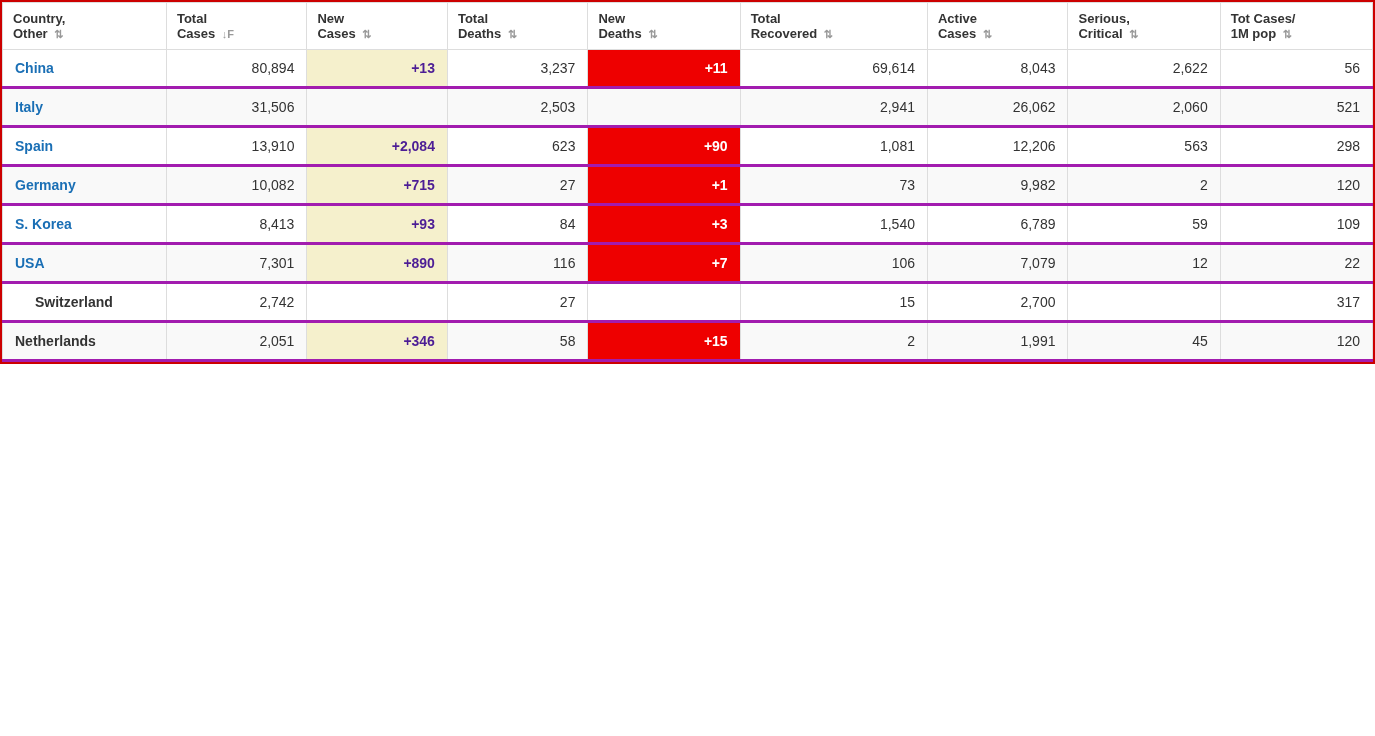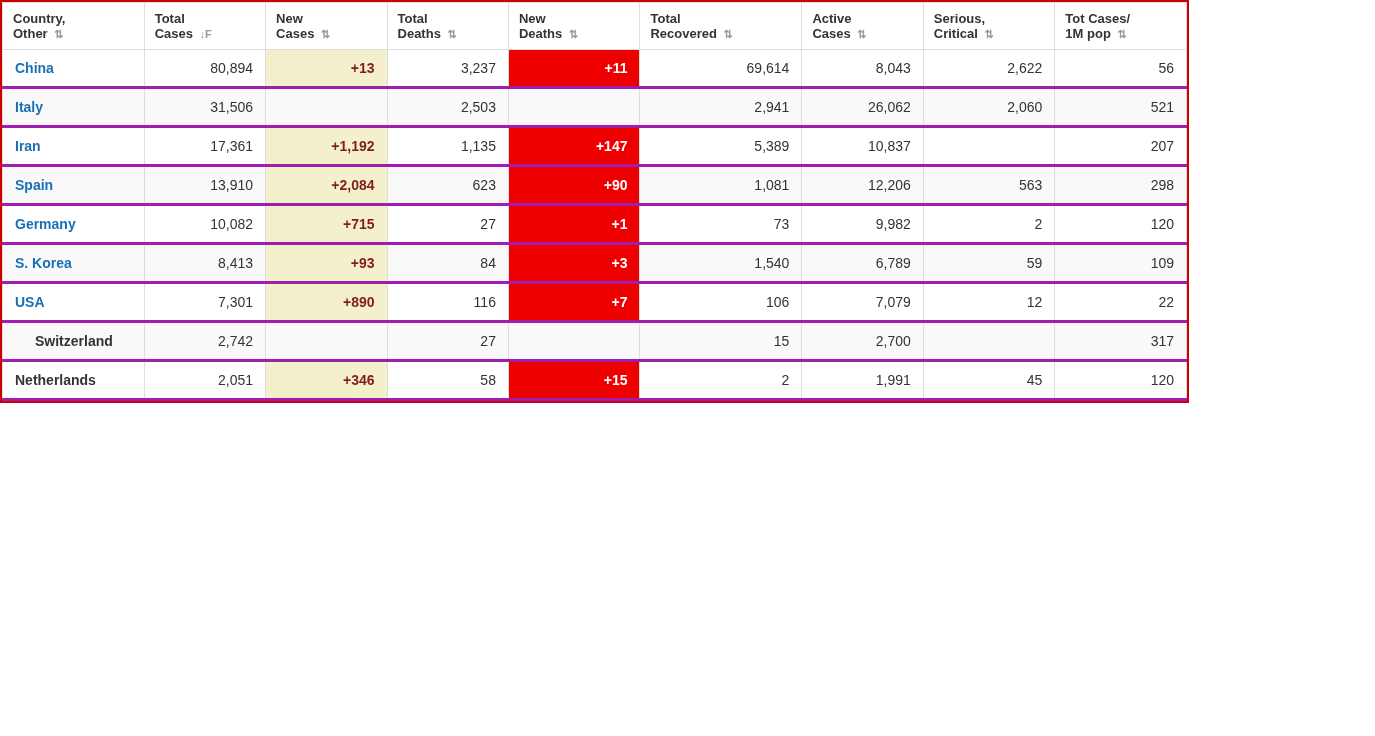--- a/index.html
+++ b/index.html
@@ -2,21 +2,21 @@
 <html><head>
   <meta charset="utf-8">
   <style>
     * { box-sizing: border-box; margin: 0; padding: 0; }
     body {
       font-family: Arial, sans-serif;
       font-size: 14px;
       background: #fff;
     }
     .table-container {
-      width: 1189px;
+      width: 1375px;
       border: 2px solid #cc0000;
       overflow: hidden;
     }
     table {
       width: 100%;
       border-collapse: collapse;
     }
     thead tr {
       background: #fff;
     }
@@ -54,21 +54,21 @@
     tbody td:first-child {
       text-align: left;
     }
     tbody td a {
       color: #1a6fb5;
       text-decoration: none;
       font-weight: bold;
     }
     .new-cases-highlight {
       background-color: #f5f0cc !important;
-      color: #7f1d1d;
+      color: #4c1d95;
       font-weight: bold;
       margin-left: 16px;
     }
     .new-deaths-red {
       background-color: #ee0000 !important;
       color: #fff !important;
       font-weight: bold;
       margin-left: 42px;
     }
     .country-col { width: 140px; }
@@ -134,31 +134,20 @@
           <td>31,506</td>
           <td></td>
           <td>2,503</td>
           <td></td>
           <td>2,941</td>
           <td>26,062</td>
           <td>2,060</td>
           <td>521</td>
         </tr>
         <tr>
-          <td><a href="#">Iran</a></td>
-          <td>17,361</td>
-          <td class="new-cases-highlight">+1,192</td>
-          <td>1,135</td>
-          <td class="new-deaths-red">+147</td>
-          <td>5,389</td>
-          <td>10,837</td>
-          <td></td>
-          <td>207</td>
-        </tr>
-        <tr>
           <td><a href="#">Spain</a></td>
           <td>13,910</td>
           <td class="new-cases-highlight">+2,084</td>
           <td>623</td>
           <td class="new-deaths-red">+90</td>
           <td>1,081</td>
           <td>12,206</td>
           <td>563</td>
           <td>298</td>
         </tr>

